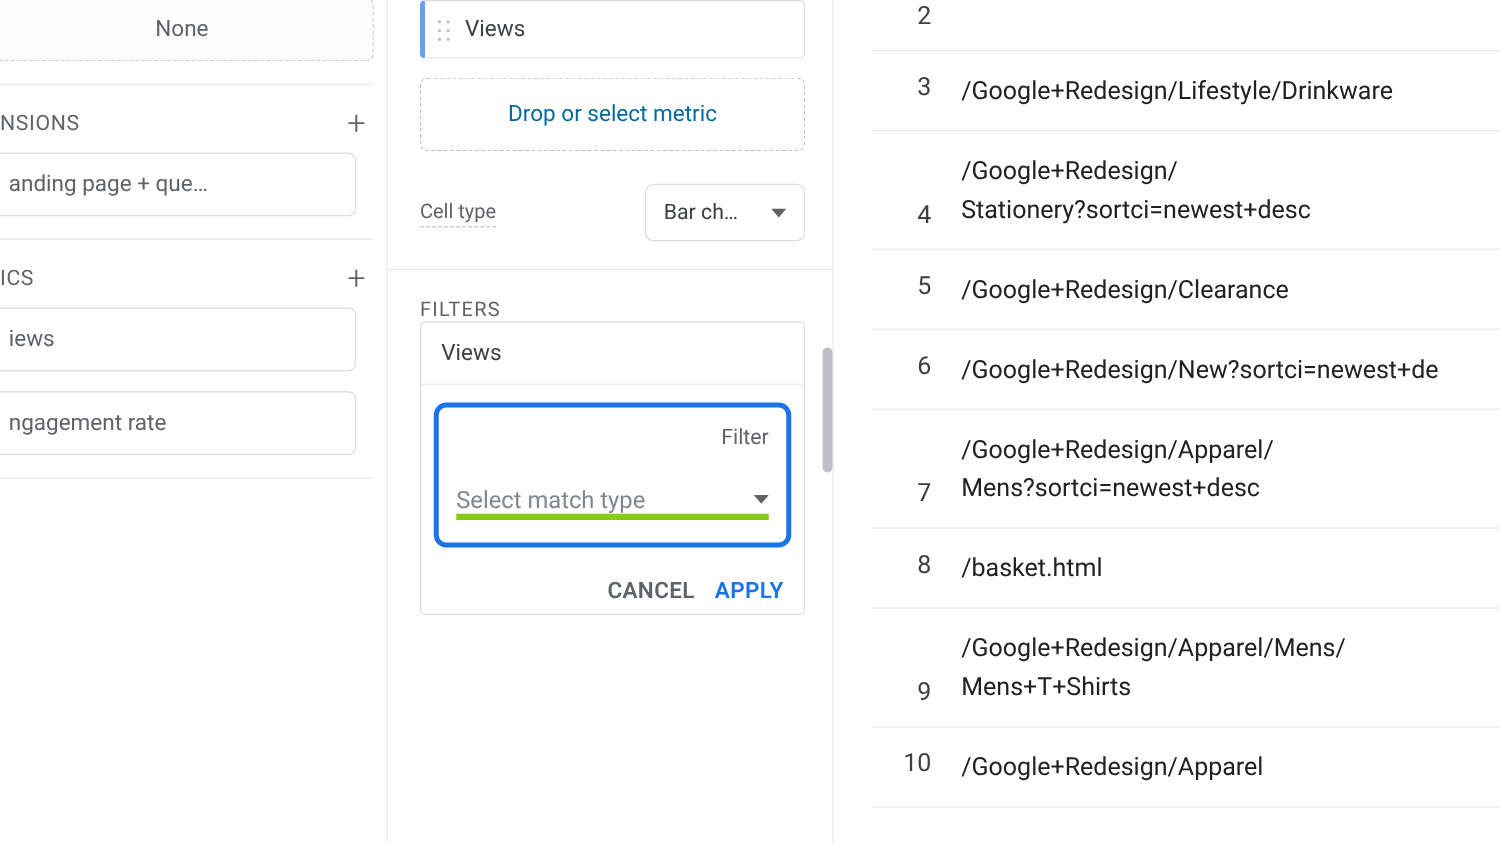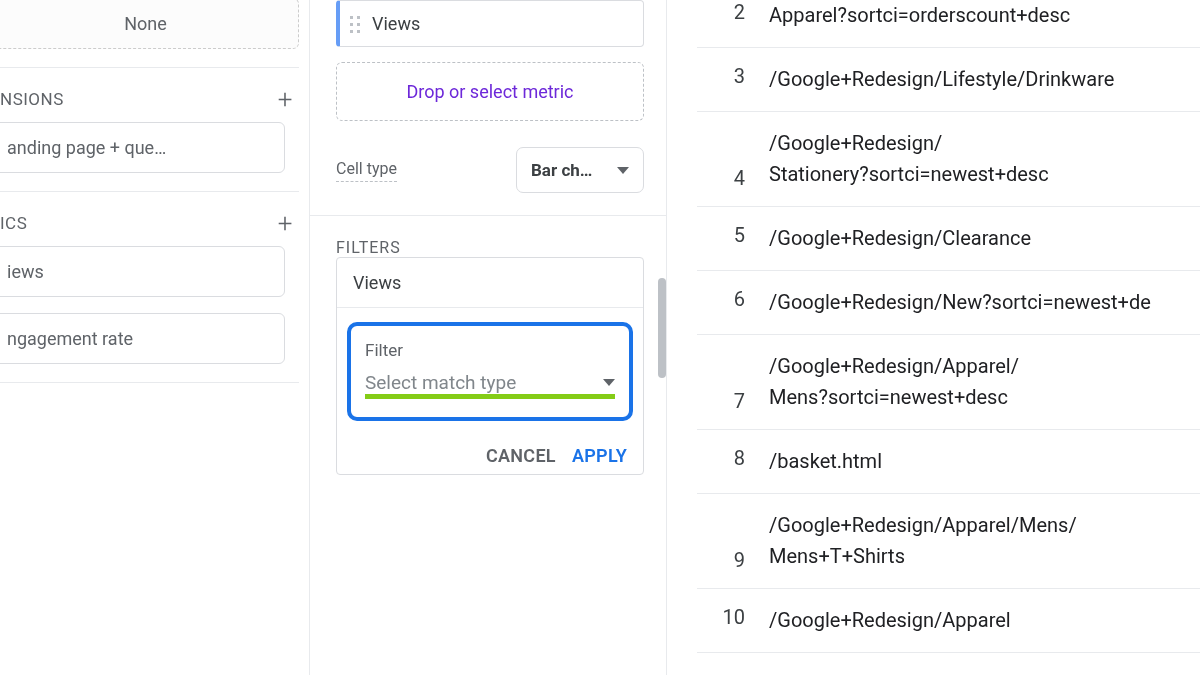--- a/index.html
+++ b/index.html
@@ -74,40 +74,40 @@
       background-image: radial-gradient(circle, #bdc1c6 1.5px, transparent 1.5px);
       background-size: 7px 7px;
       background-position: 0 0;
     }
     .drop-zone {
       border: 1px dashed #bdc1c6;
       border-radius: 6px;
       padding: 18px 0;
       text-align: center;
       font-size: 18px;
-      color: #6d28d9;
+      color: #0369a1;
       margin: 8px 0 26px;
     }
     .row-ctl {
       display: flex; align-items: center; 
       gap: 18px;
       margin-bottom: 22px;
     }
     .cell-type-lbl {
       font-size: 16px; color: #5f6368;
       border-bottom: 1px dashed #bdc1c6;
       padding-bottom: 3px;
       margin-right: auto;
     }
     .select-pill {
       border: 1px solid #dadce0; border-radius: 7px;
       padding: 12px 14px;
       font-size: 17px; color: #3c4043;
       display: flex; align-items: center; gap: 14px;
-      min-width: 128px; justify-content: space-between; font-weight: bold;
+      min-width: 128px; justify-content: space-between;
     }
     .caret { width: 0; height: 0; border-left: 6px solid transparent; border-right: 6px solid transparent; border-top: 7px solid #5f6368; }
     .panel-hr { border: none; border-top: 1px solid #e8eaed; margin: 10px -22px 22px -26px; }
     .filters-hdr {
       font-size: 16px; letter-spacing: 1px; color: #5f6368; 
     }
     .filter-box {
       border: 1px solid #dadce0; border-radius: 4px; background: #fff;
       padding-bottom: 8px;
     }
@@ -115,21 +115,21 @@
       padding: 14px 16px; font-size: 18px; color: #3c4043;
       border-bottom: 1px solid #e8eaed;
     }
     .filter-callout {
       margin: 14px 10px 6px;
       border: 4px solid #1a73e8;
       border-radius: 10px;
       padding: 14px 14px 18px;
     }
     .filter-callout .lbl {
-      font-size: 17px; color: #5f6368; margin-bottom: 11px;
+      font-size: 17px; color: #5f6368; margin-bottom: 28px; text-align: right;
     }
     .underline-sel {
       display: flex; align-items: center; justify-content: space-between;
       border-bottom: 5px solid #84cc16; 
       font-size: 19px; color: #80868b;
     }
     .expr-row {
       margin: 18px 14px 8px;
       border-bottom: 1px solid #bdc1c6;
       padding: 4px 0 10px;
@@ -224,21 +224,20 @@
       <span class="btn-apply">APPLY</span>
     </div>
   </div>
 
   <div class="scroll-thumb"></div>
 </div>
 
 <div class="col-right">
   <div class="trow first">
     <div class="idx">2</div>
-    <div class="path">Apparel?sortci=orderscount+desc</div>
   </div>
   <div class="trow">
     <div class="idx">3</div>
     <div class="path">/Google+Redesign/Lifestyle/Drinkware</div>
   </div>
   <div class="trow">
     <div class="idx" style="align-self:flex-end">4</div>
     <div class="path">/Google+Redesign/<br>Stationery?sortci=newest+desc</div>
   </div>
   <div class="trow">

